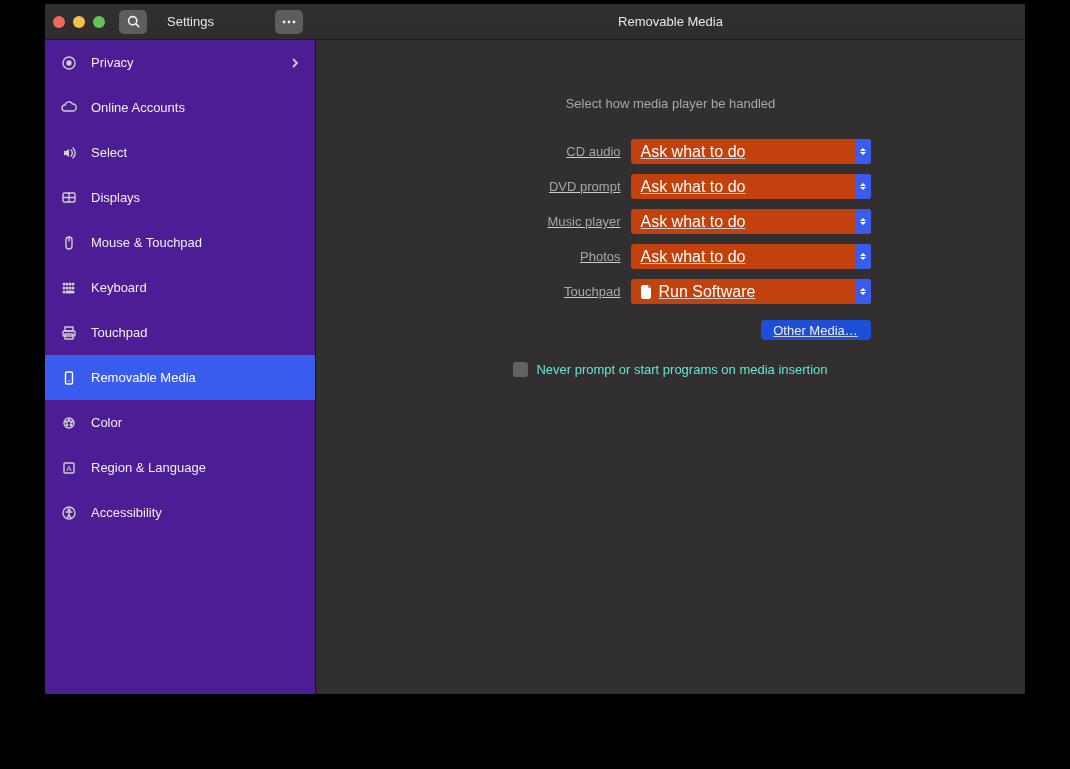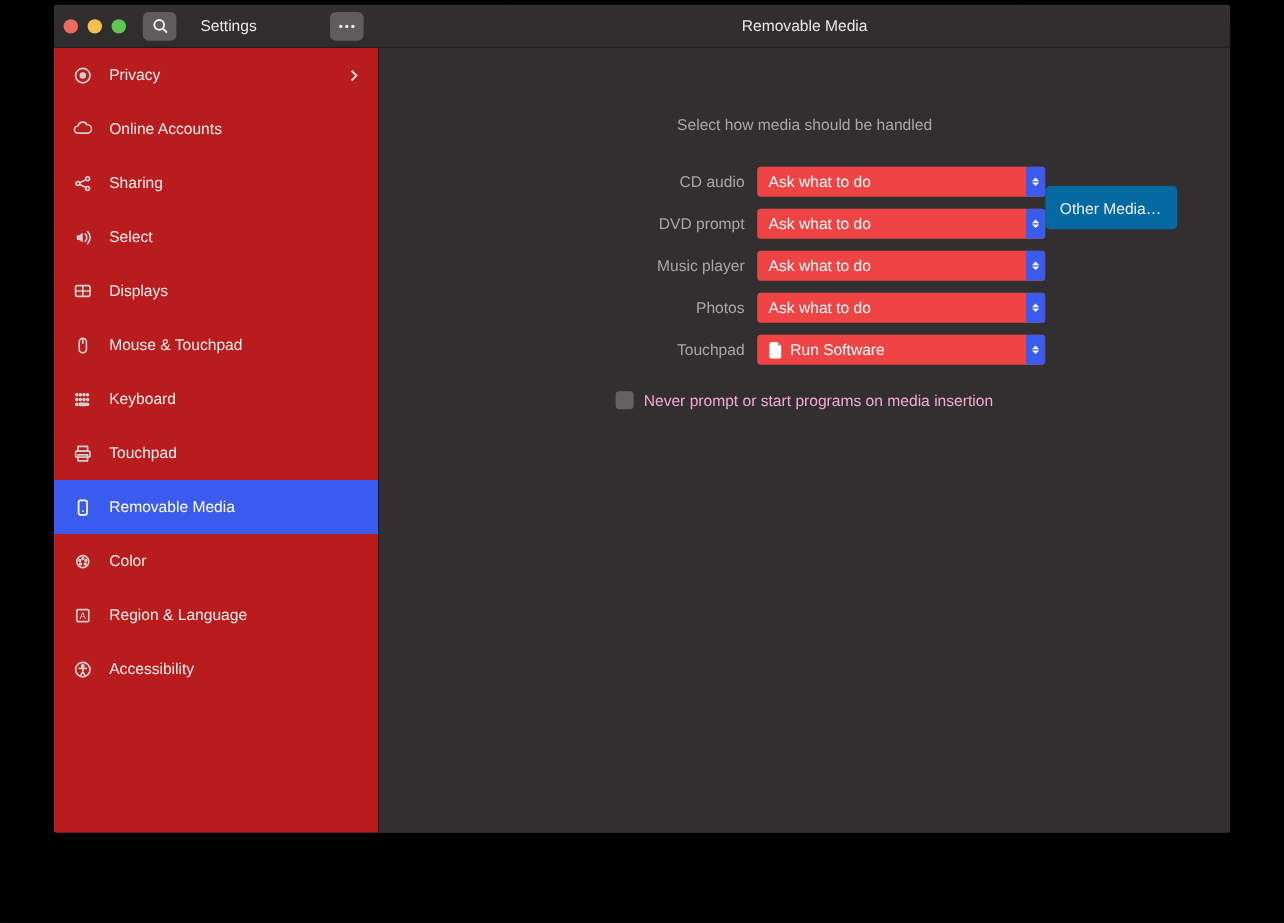--- a/index.html
+++ b/index.html
@@ -81,21 +81,21 @@
   font-weight: 500;
   top: 10px;
 }
 .body {
   display: flex;
   flex: 1;
   overflow: hidden;
 }
 .sidebar {
   width: 271px;
-  background: #b91c1c;
+  background: #4c1d95;
   border-right: 1px solid #1a1819;
   overflow-y: auto;
 }
 .sidebar-item {
   display: flex;
   align-items: center;
   height: 45px;
   padding-left: 16px;
   gap: 14px;
   color: #f0eeef;
@@ -130,28 +130,28 @@
   gap: 10px 10px;
   align-items: center;
 }
 .form-label {
   text-align: right;
   color: #a9a7a8;
   font-size: 13px;
 }
 .select {
   height: 25px;
-  background: #ef4444;
+  background: #c2410c;
   border-radius: 3px;
   display: flex;
   align-items: center;
   padding-left: 10px;
   padding-right: 10px;
   color: #fdfcfd;
-  font-size: 13px;
+  font-size: 16px;
   position: relative;
   overflow: hidden;
 }
 .select .arrow {
   position: absolute;
   right: 0;
   top: 0;
   width: 16px;
   height: 100%;
   background: #395cee;
@@ -169,35 +169,35 @@
 .select .arrow .tri.up { border-bottom: 3px solid #fff; }
 .select .arrow .tri.down { border-top: 3px solid #fff; }
 .select .file-icon {
   margin-right: 6px;
   display:inline-flex;
 }
 .other-btn {
   margin-top: 16px;
   margin-left: 160px;
   width: 110px;
-  height: 36px;
-  background: #0369a1;
+  height: 20px;
+  background: #1d4ed8;
   border-radius: 4px;
   display:flex; align-items:center; justify-content:center;
   color:#f0eeef;
   font-size: 13px;
   align-self: flex-start;
   margin-left: auto;
 }
-.form-wrap { width: 400px; display:flex; flex-direction:row; }
+.form-wrap { width: 400px; display:flex; flex-direction:column;text-decoration:underline; }
 .btn-row { width:400px; display:flex; justify-content:flex-end; margin-top:16px;}
 .checkbox-row {
   margin-top: 22px;
   display:flex; align-items:center; gap:8px;
-  color:#f9a8d4;
+  color:#5eead4;
   font-size: 13px;
 }
 .checkbox {
   width: 15px; height: 15px;
   background: #636162;
   border-radius: 3px;
 }
 svg { display:block; }
 </style>
 </head>
@@ -253,32 +253,20 @@
           <span class="icon">
             <svg width="16" height="16" viewBox="0 0 16 16" fill="none" stroke="currentColor" stroke-width="1.4" stroke-linecap="round" stroke-linejoin="round">
               <path d="M4 11a3 3 0 010-6 4 4 0 017.5-1A3 3 0 0112 11H4z"></path>
             </svg>
           </span>
           <span>Online Accounts</span>
         </div>
         <div class="sidebar-item">
           <span class="icon">
             <svg width="16" height="16" viewBox="0 0 16 16" fill="none" stroke="currentColor" stroke-width="1.4" stroke-linecap="round" stroke-linejoin="round">
-              <circle cx="4" cy="8" r="1.6"></circle>
-              <circle cx="12" cy="4" r="1.6"></circle>
-              <circle cx="12" cy="12" r="1.6"></circle>
-              <line x1="5.3" y1="7.3" x2="10.7" y2="4.7"></line>
-              <line x1="5.3" y1="8.7" x2="10.7" y2="11.3"></line>
-            </svg>
-          </span>
-          <span>Sharing</span>
-        </div>
-        <div class="sidebar-item">
-          <span class="icon">
-            <svg width="16" height="16" viewBox="0 0 16 16" fill="none" stroke="currentColor" stroke-width="1.4" stroke-linecap="round" stroke-linejoin="round">
               <path d="M3 6v4h2l3 2V4L5 6H3z" fill="currentColor" stroke="none"></path>
               <path d="M10 5a4 4 0 010 6"></path>
               <path d="M12 3a7 7 0 010 10"></path>
             </svg>
           </span>
           <span>Select</span>
         </div>
         <div class="sidebar-item">
           <span class="icon">
             <svg width="16" height="16" viewBox="0 0 16 16" fill="none" stroke="currentColor" stroke-width="1.4" stroke-linecap="round" stroke-linejoin="round">
@@ -362,21 +350,21 @@
             <svg width="16" height="16" viewBox="0 0 16 16" fill="none" stroke="currentColor" stroke-width="1.4" stroke-linecap="round" stroke-linejoin="round">
               <circle cx="8" cy="8" r="6"></circle>
               <circle cx="8" cy="5" r="1" fill="currentColor"></circle>
               <path d="M5 7h6M8 7v3M6 13l2-3 2 3"></path>
             </svg>
           </span>
           <span>Accessibility</span>
         </div>
       </div>
     <div class="main">
-      <div class="intro">Select how media should be handled</div>
+      <div class="intro">Select how media player be handled</div>
       <div class="form-wrap">
         <div class="form" id="form">
             <div class="form-label">CD audio</div>
             <div class="select">
               <span>Ask what to do</span>
               <span class="arrow">
                 <span class="tri up"></span>
                 <span class="tri down"></span>
               </span>
             </div>

